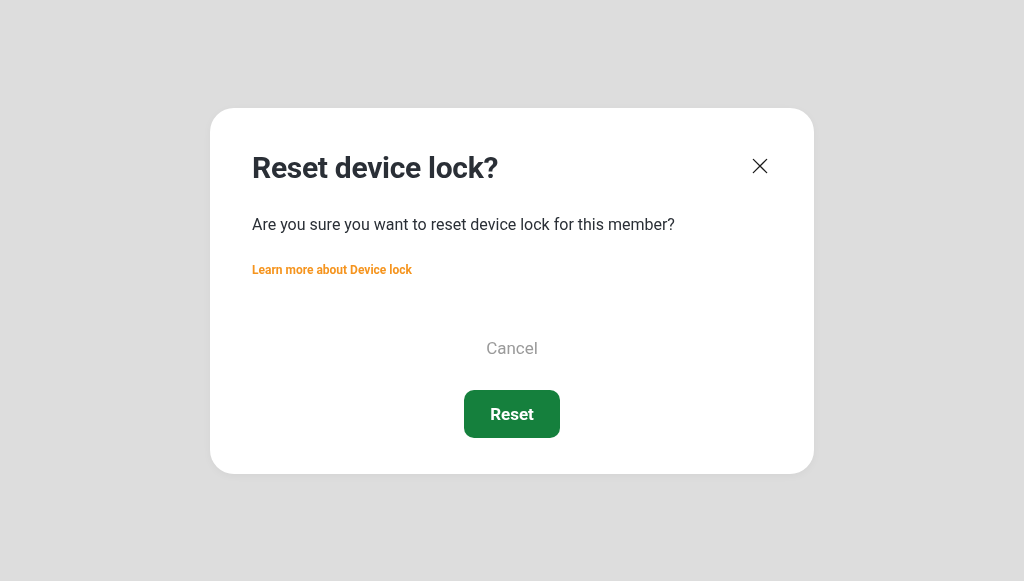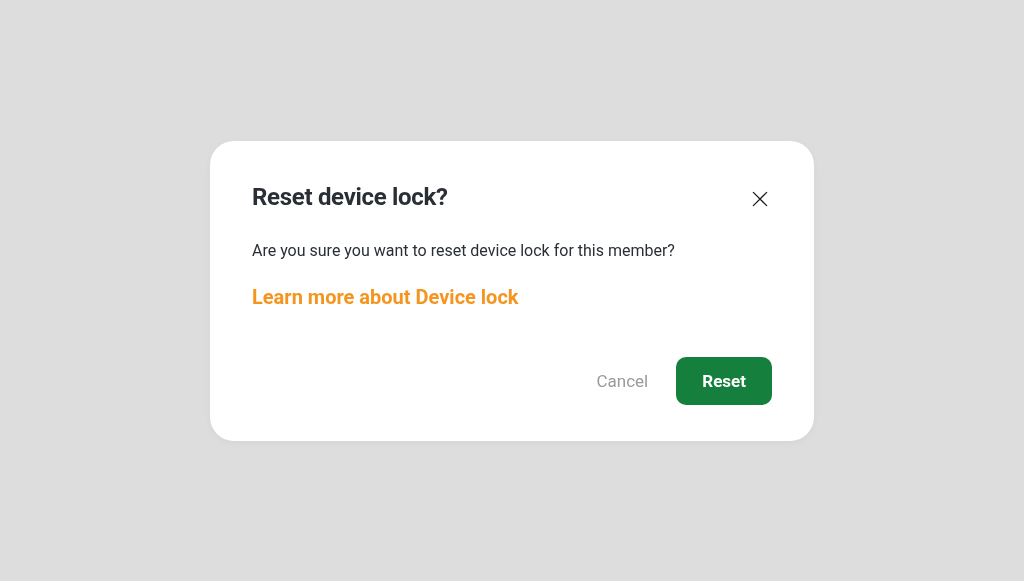--- a/index.html
+++ b/index.html
@@ -29,21 +29,21 @@
     }
     
     .modal-header {
       display: flex;
       justify-content: space-between;
       align-items: flex-start;
       margin-bottom: 28px;
     }
     
     .modal-title {
-      font-size: 24px;
+      font-size: 30px;
       font-weight: 700;
       color: #2a2f36;
       letter-spacing: -0.3px;
     }
     
     .close-button {
       background: none;
       border: none;
       cursor: pointer;
       padding: 0;
@@ -71,35 +71,36 @@
       line-height: 1.5;
       color: #2a2f36;
       margin-bottom: 22px;
     }
     
     .body-text:last-of-type {
       margin-bottom: 22px;
     }
     
     .learn-more-link {
-      font-size: 20px;
+      font-size: 12px;
       font-weight: 700;
       color: #f5941e;
       text-decoration: none;
       cursor: pointer;
       display: inline-block;
       text-align: right;
     }
     
     .modal-footer {
       display: flex;
       justify-content: flex-end;
       align-items: center;
       gap: 20px;
       margin-top: 48px;
+      flex-direction: column;
     }
     
     .cancel-button {
       background: none;
       border: none;
       font-size: 17px;
       color: #9a9a9a;
       cursor: pointer;
       font-weight: 400;
       padding: 12px 8px;

